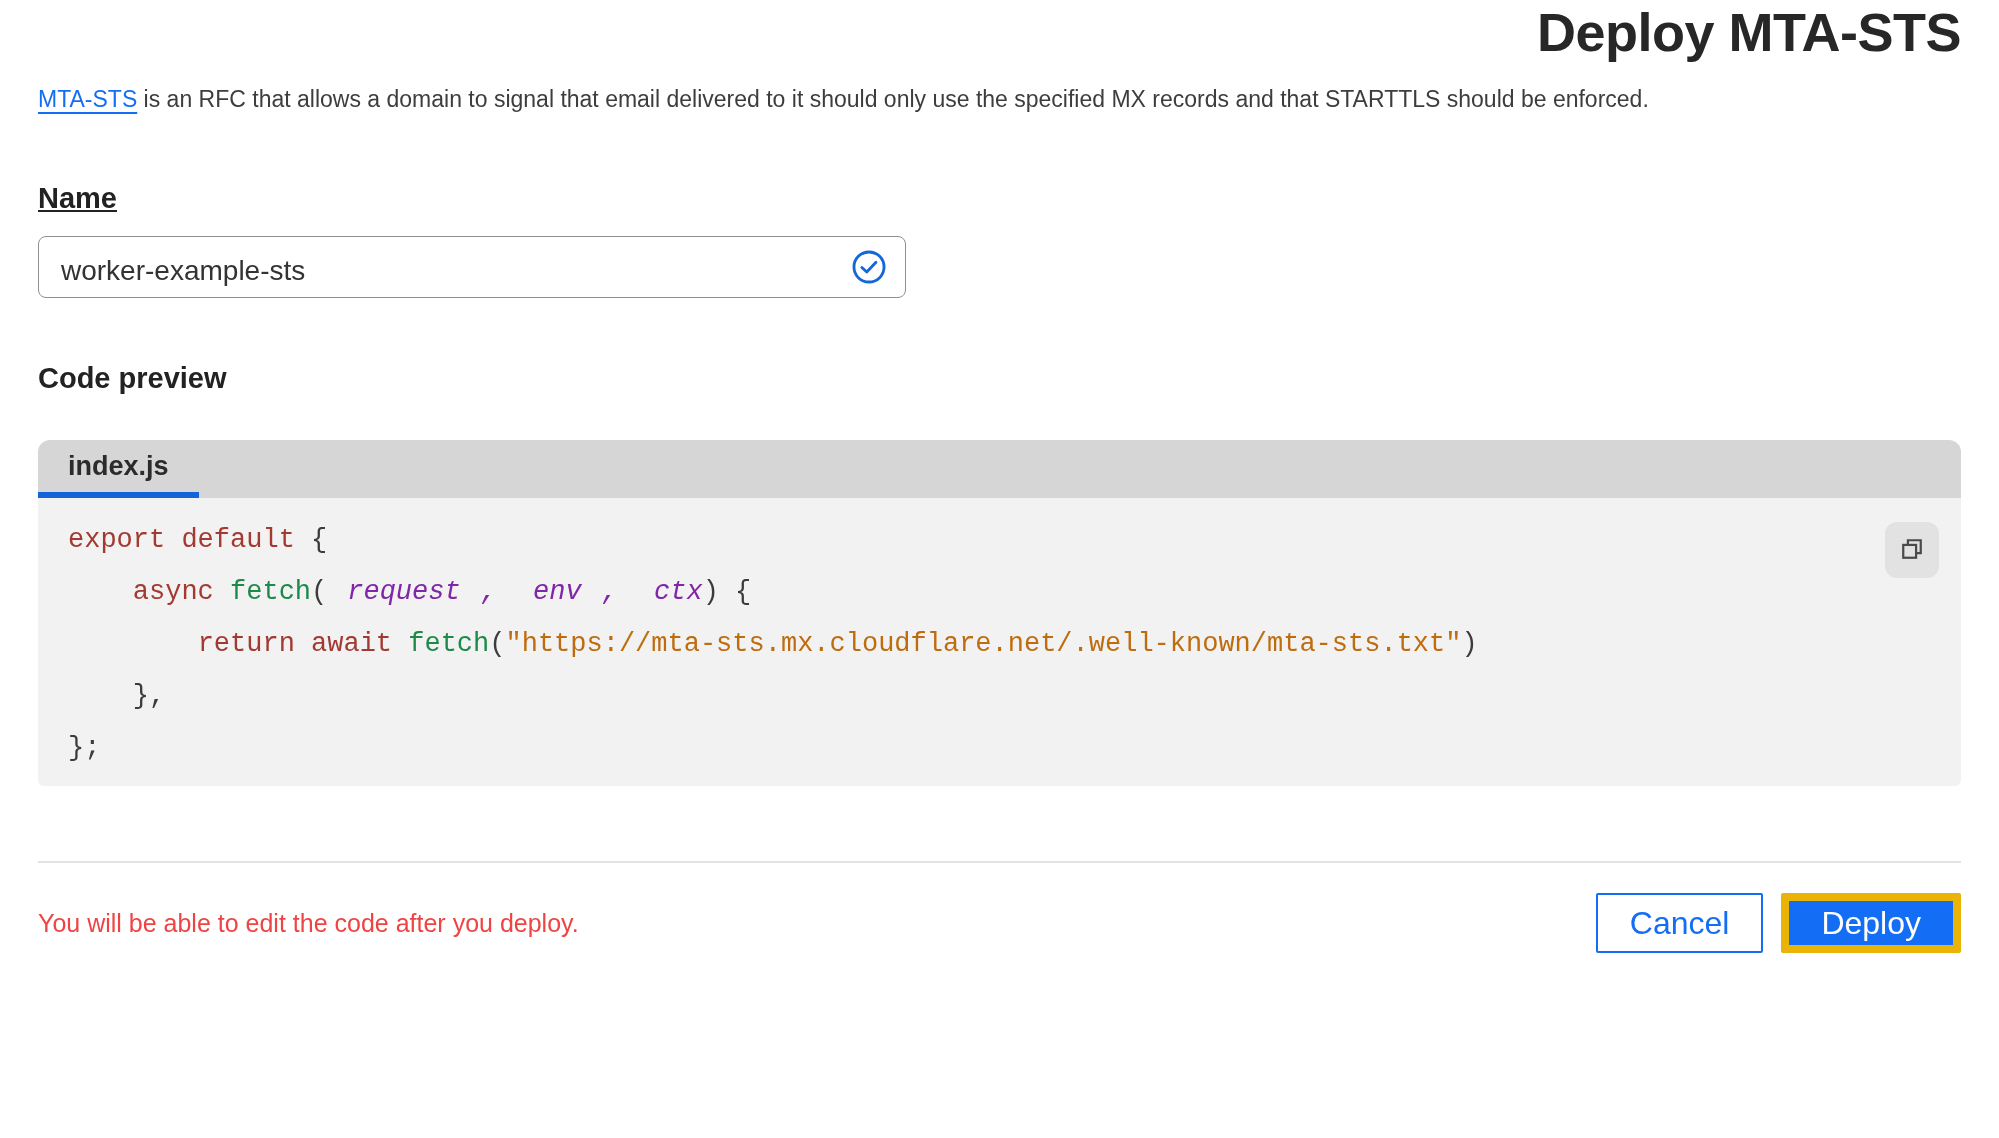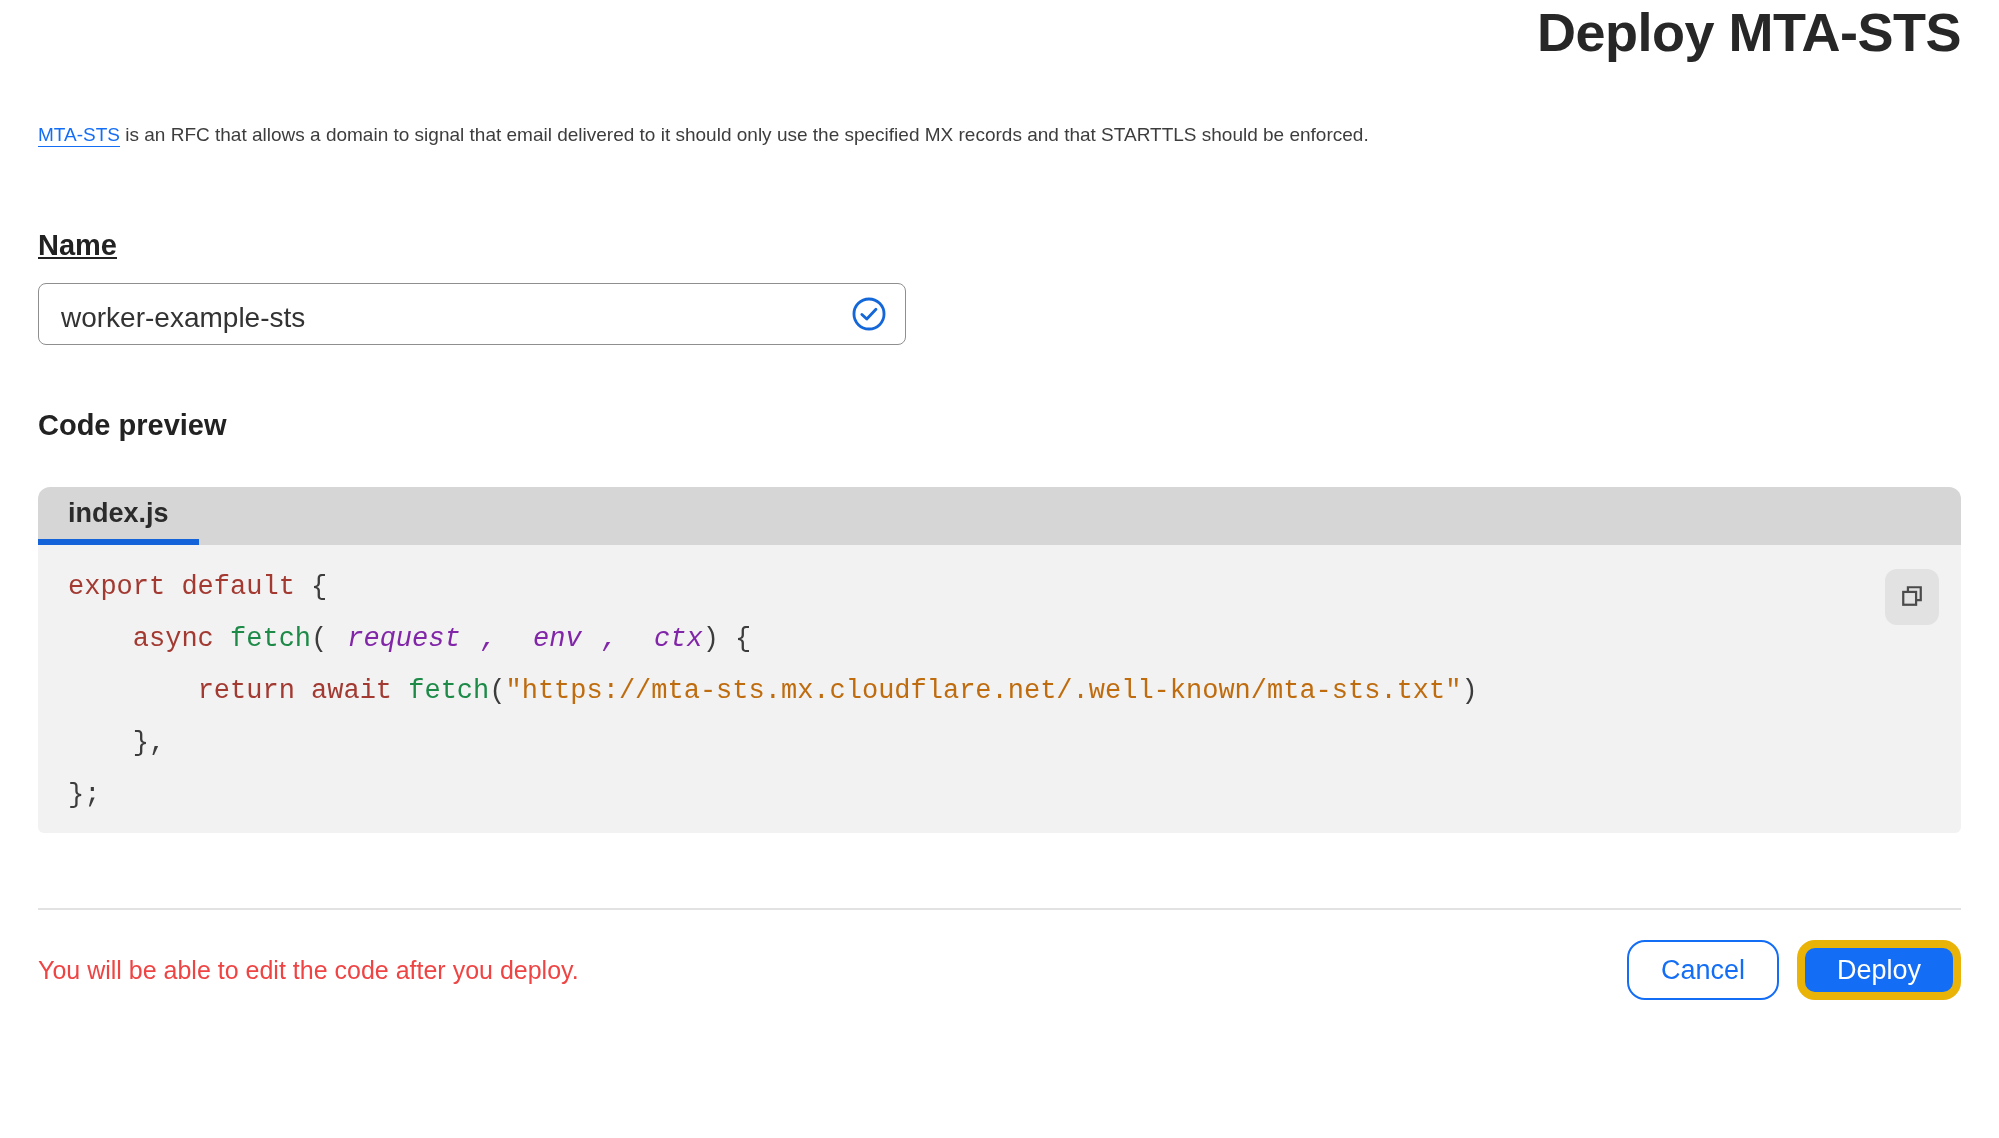--- a/index.html
+++ b/index.html
@@ -13,22 +13,22 @@
     overflow: hidden;
   }
   .content { padding: 0 38px; }
 
   h1.page-title {
     margin: 0; 
     font-size: 54px; line-height: 64px; font-weight: 700;
     color: #272727; letter-spacing: -0.5px; text-align: right;
   }
   .description {
-    margin-top: 40px;
-    font-size: 19px; line-height: 61px;
+    margin-top: 16px;
+    font-size: 23px; line-height: 38px;
     color: #3d3d3d;
     max-width: 1923px;
   }
   .description a {
     color: #146EF5; text-decoration: underline;
     text-underline-offset: 5px; cursor: pointer;
   }
 
   .field-label {
     margin-top: 62px;
@@ -107,21 +107,21 @@
   .footer-row {
     margin-top: 30px;
     display: flex; align-items: center; justify-content: space-between;
     width: 1923px;
   }
   .footer-note { font-size: 25px; color: #ef4444; }
   .footer-buttons { display: flex; align-items: center; gap: 18px; }
   .btn {
     height: 60px; padding: 18px 32px;
     font-family: "Liberation Sans", sans-serif;
-    font-size: 27px; border-radius: 18px;
+    font-size: 32px; border-radius: 2px;
     display: flex; align-items: center; justify-content: center;
     cursor: pointer;
   }
   .btn-secondary {
     background: #ffffff; color: #146EF5; border: 2px solid #146EF5;
   }
   .btn-primary {
     background: #146EF5; color: #ffffff; border: 8px solid #eab308;
   }
 </style>

